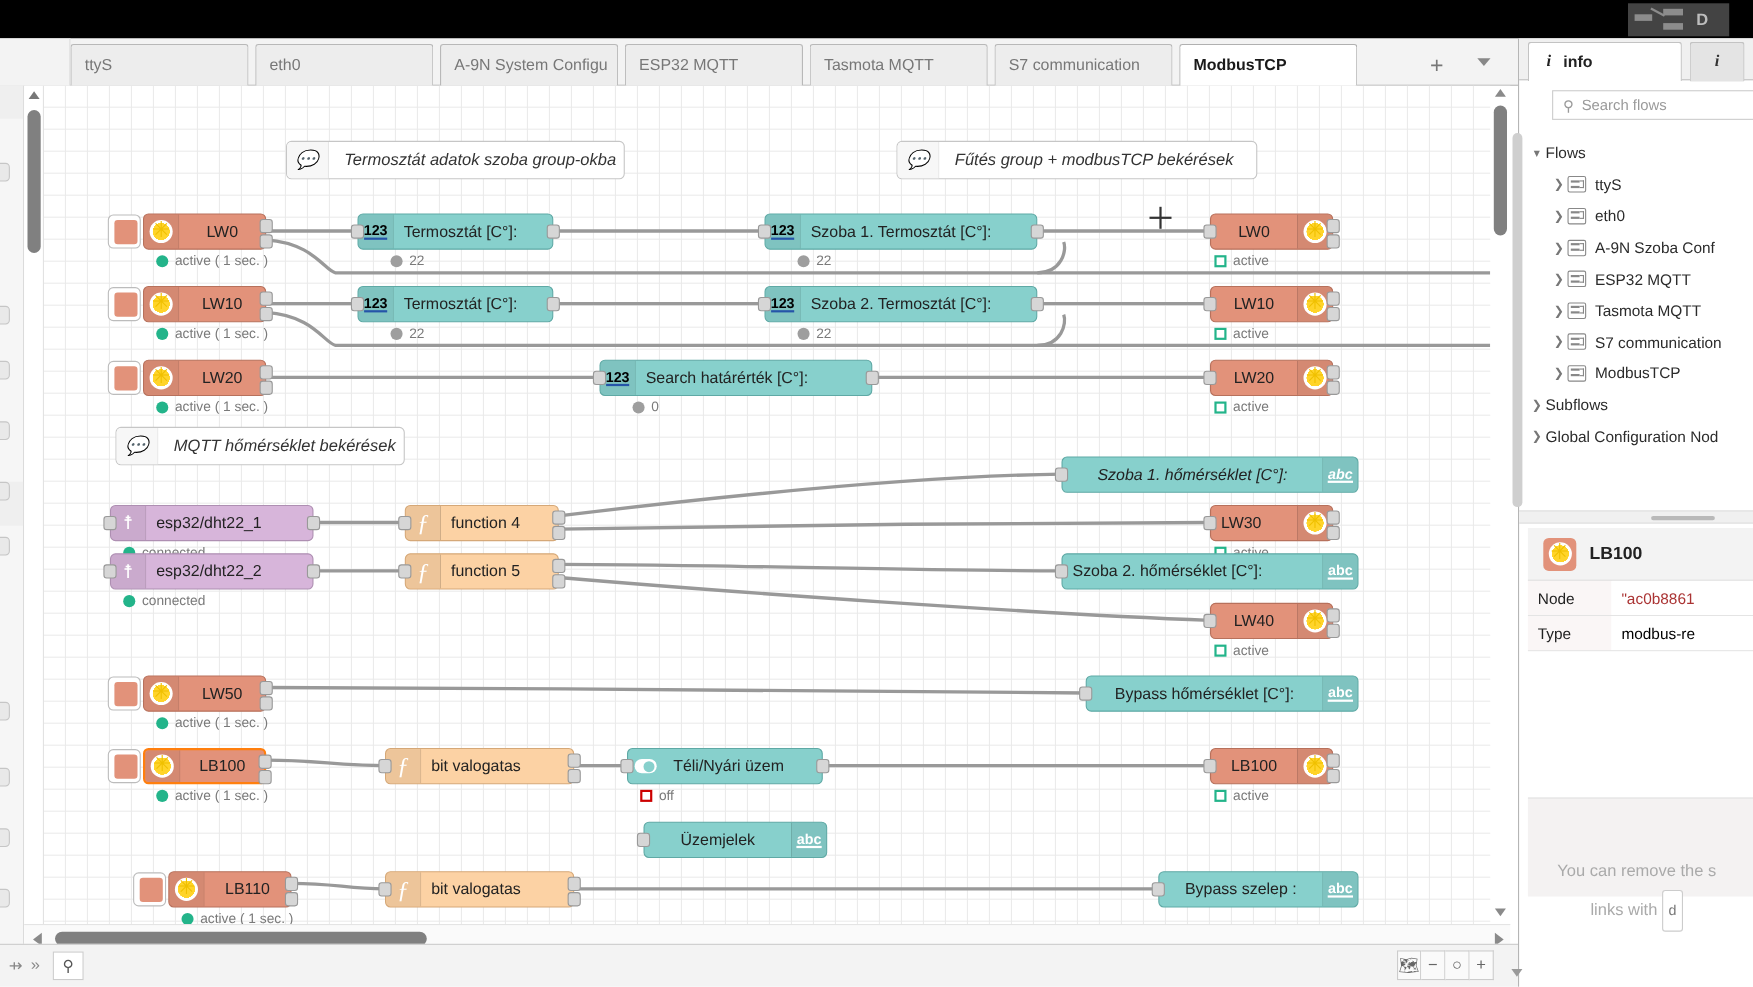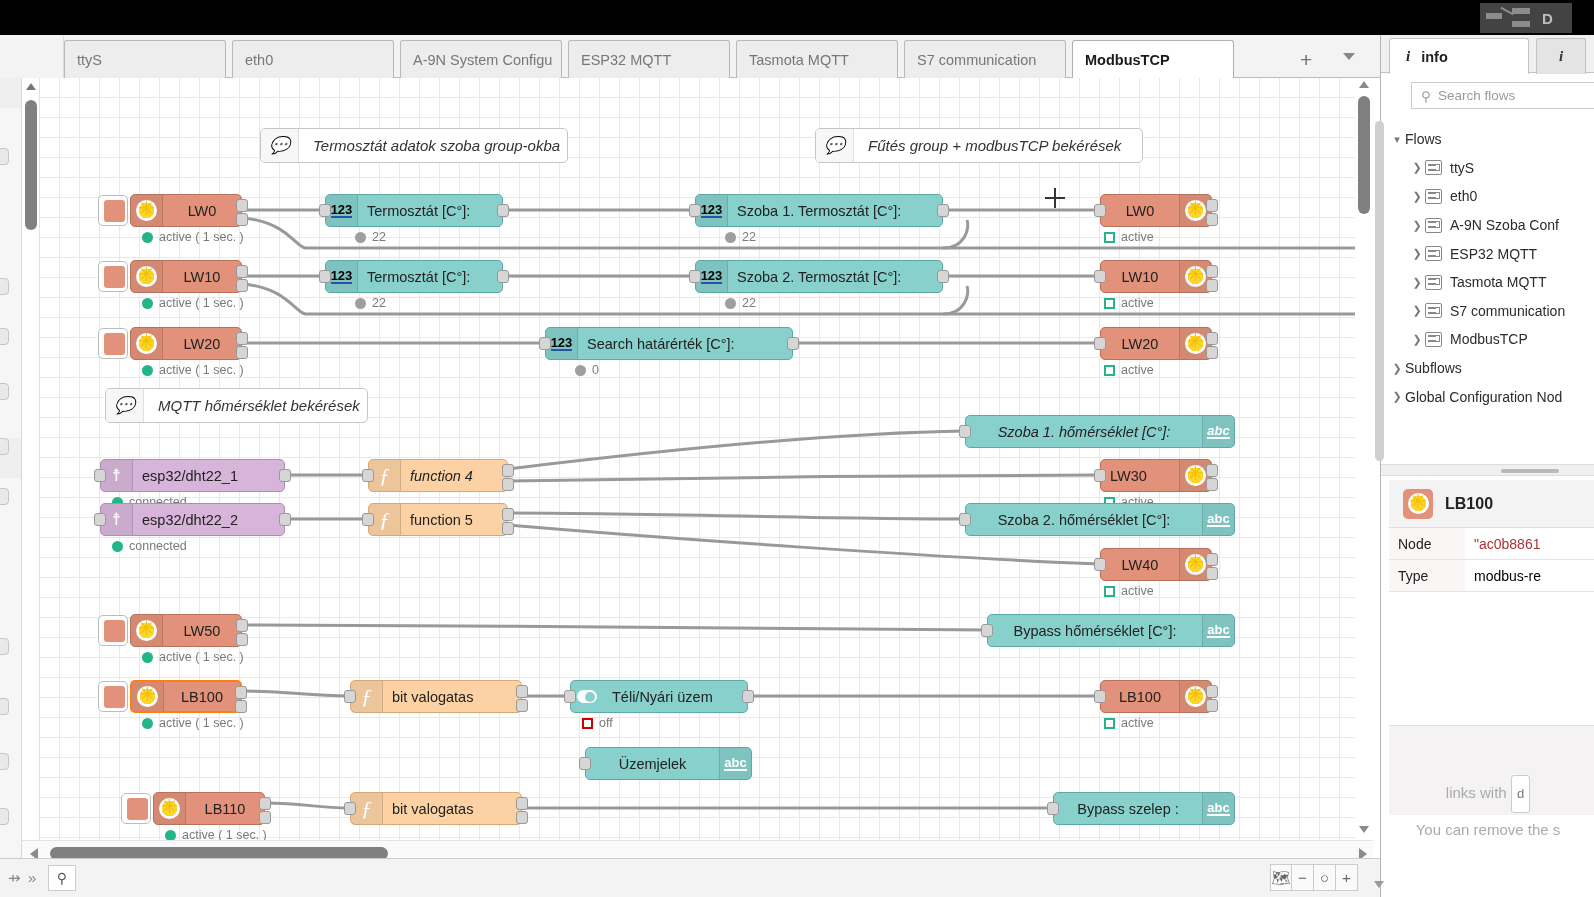--- a/index.html
+++ b/index.html
@@ -599,21 +599,21 @@
         <div class="port out" style="top: 9px;"></div>
       </div>
       <div class="status" style="left: 72px; top: 461px;">
         <span class="dot"></span>
         <span>connected</span>
       </div>
       <div class="node n-func" style="left: 328px; top: 381px; width: 140px;">
         <div class="ic left">
           <span class="ifn">ƒ</span>
         </div>
-        <div class="lbl" style="text-align: left; font-style: italic;">function 4</div>
+        <div class="lbl" style="text-align: left;">function 4</div>
         <div class="port in" style="top: 9px;"></div>
         <div class="port out" style="top: 4px;"></div>
         <div class="port out" style="top: 18px;"></div>
       </div>
       <div class="node n-func" style="left: 328px; top: 425px; width: 140px;">
         <div class="ic left">
           <span class="ifn">ƒ</span>
         </div>
         <div class="lbl" style="text-align: left;">function 5</div>
         <div class="port in" style="top: 9px;"></div>
@@ -639,21 +639,21 @@
         <div class="port out" style="top: 18px;"></div>
       </div>
       <div class="node n-change" style="left: 925px; top: 337px; width: 270px; font-style: italic;">
         <div class="lbl" style="text-align: center;">Szoba 1. hőmérséklet [C°]:</div>
         <div class="ic right">
           <span class="iabc">abc</span>
         </div>
         <div class="port in" style="top: 9px;"></div>
       </div>
       <div class="node n-change" style="left: 925px; top: 425px; width: 270px;">
-        <div class="lbl" style="text-align: center;">Szoba 2. hőmérséklet [C°]:</div>
+        <div class="lbl" style="text-align: left;">Szoba 2. hőmérséklet [C°]:</div>
         <div class="ic right">
           <span class="iabc">abc</span>
         </div>
         <div class="port in" style="top: 9px;"></div>
       </div>
       <div class="node n-change" style="left: 947px; top: 536px; width: 248px;">
         <div class="lbl" style="text-align: center;">Bypass hőmérséklet [C°]:</div>
         <div class="ic right">
           <span class="iabc">abc</span>
         </div>
@@ -811,17 +811,17 @@
         <div class="v mono">"ac0b8861</div>
       </div>
       <div class="prow">
         <div class="k">Type</div>
         <div class="v">modbus-re</div>
       </div>
     </div>
 
   <div id="tipbox"></div>
   <div id="tips">
+    <div>You can remove the s</div>
     <div><span>links with</span>
       <span class="kbd">d</span></div>
-    <div>You can remove the s</div>
   </div>
 </div>
 
 </body></html>

